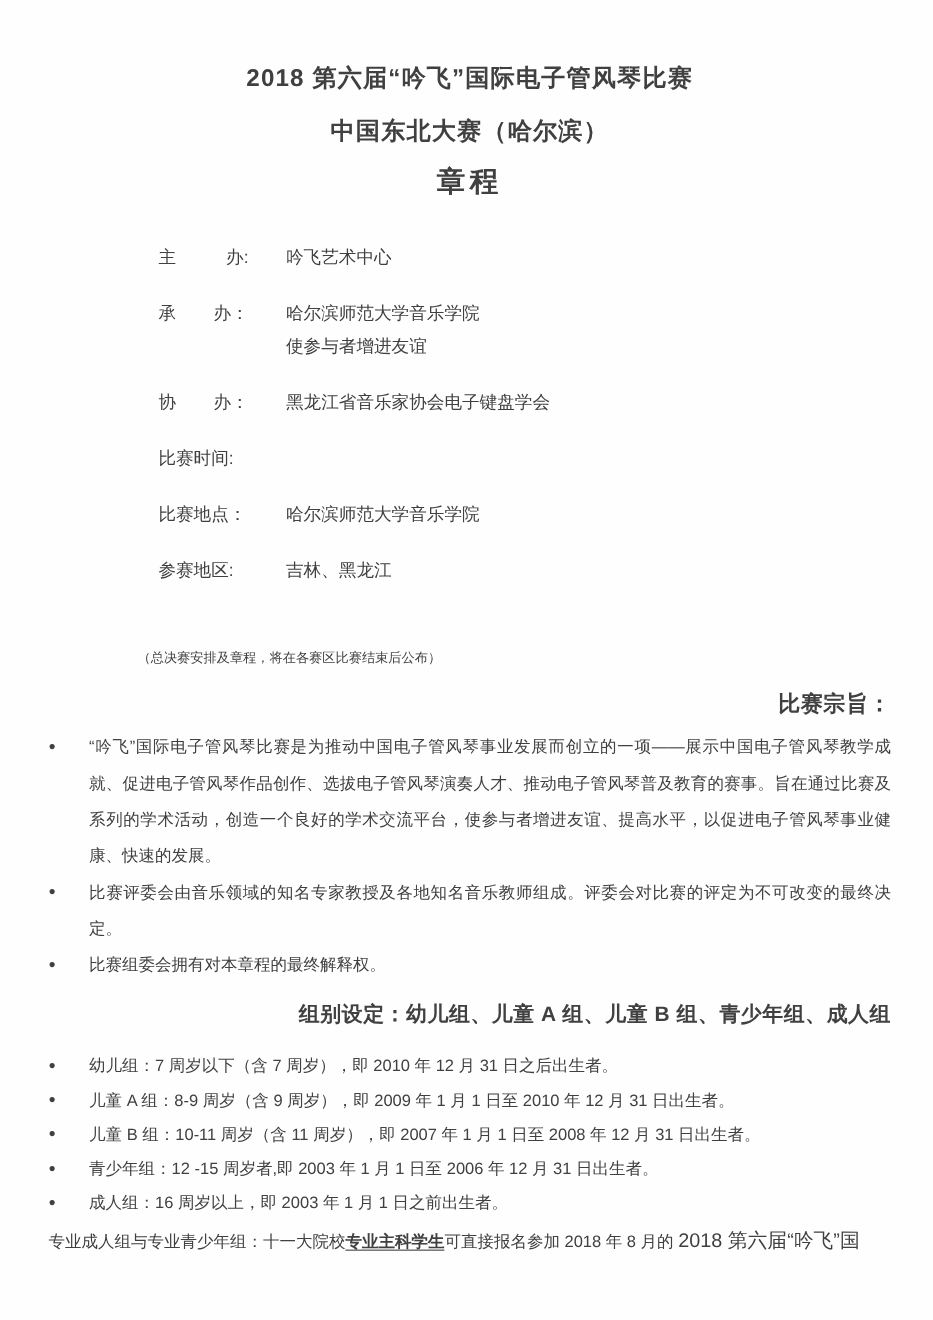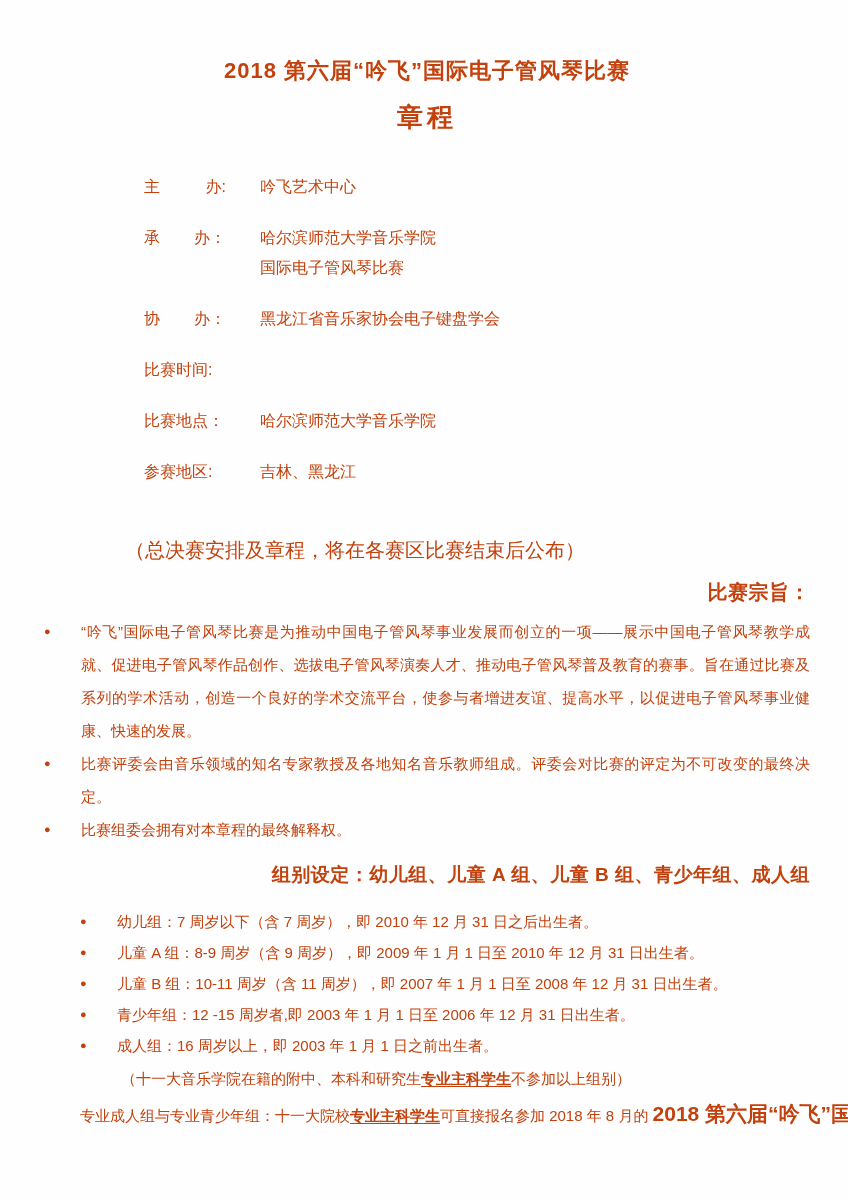--- a/index.html
+++ b/index.html
@@ -2,83 +2,84 @@
 <html lang="zh"><head>
 <meta charset="utf-8">
 <style>
   html,body{margin:0;padding:0;background:#ffffff;}
   .page{
     position:relative;
     width:848px;height:1200px;
     background:#fefefe;
     overflow:hidden;
     font-family:"Liberation Sans","DejaVu Sans",sans-serif;
-    color:#c2410c;
+    color:#404040;
     box-sizing:border-box;
     padding:56px 38px 0 44px;
   }
   
   .title-block{text-align:center;}
   .t-line{font-weight:700;line-height:30px;margin:0;}
   .t1{font-size:22px;letter-spacing:1px;}
   .t2{font-size:22px;margin-top:18px;letter-spacing:1px;}
   .t3{font-size:26px;margin-top:16px;letter-spacing:4px;}
   
   .info-list{margin:40px 0 0 100px;font-size:16px;}
   .info-row{display:flex;margin-bottom:21px;line-height:30px;}
   .info-label{width:82px;display:inline-flex;justify-content:space-between;flex-shrink:0;}
   .info-value{margin-left:34px;}
   
-  .finals-note{margin:48px 0 0 81px;font-size:20px;line-height:30px;}
+  .finals-note{margin:48px 0 0 81px;font-size:12px;line-height:30px;}
   
   .aims{margin-top:14px;}
   .section-heading{font-size:20px;font-weight:700;line-height:26px;margin:0;letter-spacing:0.5px;text-align:right;}
   .bullet-list{list-style:none;margin:10px 0 0;padding:0;}
   .bullet-list li{display:flex;}
   .dot{width:37px;flex-shrink:0;font-size:11px;}
   .li-text{flex:1;text-align:justify;}
   .aims .bullet-list li{font-size:15px;line-height:33px;}
   .aims .dot{line-height:33px;}
   
-  .groups{margin-top:16px;margin-left:36px;}
+  .groups{margin-top:16px;}
   .groups .section-heading{font-size:19px;}
   .groups .bullet-list{margin-top:18px;}
   .groups .bullet-list li{font-size:15px;line-height:31px;}
   .groups .dot{line-height:31px;}
   .group-note{margin:2px 0 0 41px;font-size:15px;line-height:31px;}
   .pro-line{margin:4px 0 0 0;font-size:15px;line-height:31px;white-space:nowrap;}
   .em-bu{font-weight:700;text-decoration:underline;text-underline-offset:2px;}
-  .bold-tail{font-weight:700;font-size:21px;}
+  .bold-tail{font-weight:400;font-size:18px;}
 </style>
 </head>
 <body>
 
 <div class="page">
 
   <header class="title-block">
     <h1 class="t-line t1">2018 第六届“吟飞”国际电子管风琴比赛</h1>
+    <h2 class="t-line t2">中国东北大赛（哈尔滨）</h2>
     <h3 class="t-line t3">章程</h3>
   </header>
 
   <div class="info-list">
     <div class="info-row">
       <span class="info-label">
           <span>主</span>
           <span>办:</span>
         </span>
       <span class="info-value">吟飞艺术中心</span>
     </div>
     <div class="info-row">
       <span class="info-label">
           <span>承</span>
           <span>办：</span>
         </span>
       <span class="info-value">
         <div>哈尔滨师范大学音乐学院</div>
-        <div>国际电子管风琴比赛</div>
+        <div>使参与者增进友谊</div>
       </span>
     </div>
     <div class="info-row">
       <span class="info-label">
           <span>协</span>
           <span>办：</span>
         </span>
       <span class="info-value">黑龙江省音乐家协会电子键盘学会</span>
     </div>
     <div class="info-row">
@@ -140,17 +141,16 @@
       </li>
       <li>
         <span class="dot">●</span>
         <div class="li-text">青少年组：12 -15 周岁者,即 2003 年 1 月 1 日至 2006 年 12 月 31 日出生者。</div>
       </li>
       <li>
         <span class="dot">●</span>
         <div class="li-text">成人组：16 周岁以上，即 2003 年 1 月 1 日之前出生者。</div>
       </li>
     </ul>
-    <p class="group-note"><span>（十一大音乐学院在籍的附中、本科和研究生</span><span class="em-bu">专业主科学生</span><span>不参加以上组别）</span></p>
     <p class="pro-line"><span>专业成人组与专业青少年组：十一大院校</span><span class="em-bu">专业主科学生</span><span>可直接报名参加 2018 年 8 月的 </span><span class="bold-tail">2018 第六届“吟飞”国</span></p>
   </section>
 
 </div>
 
 </body></html>

